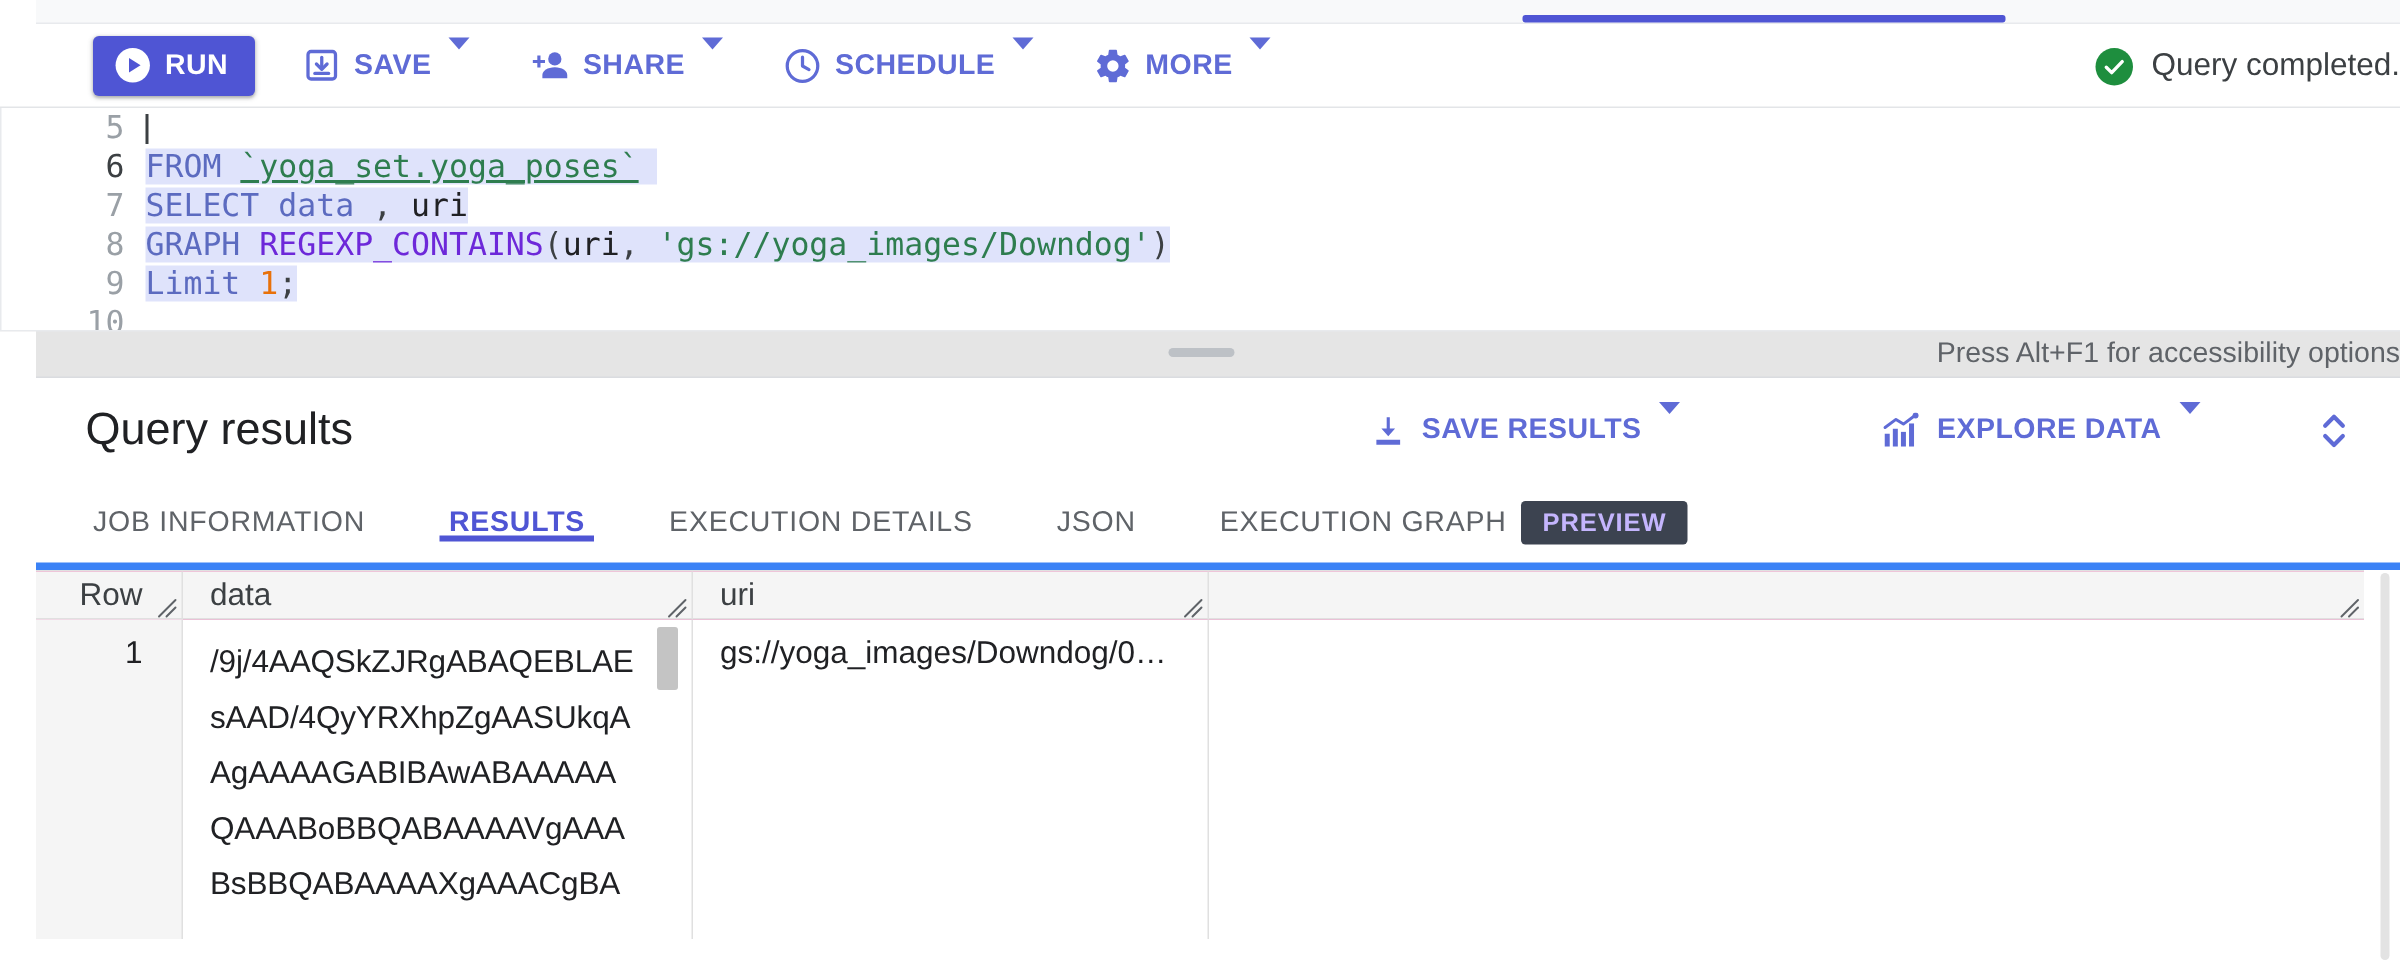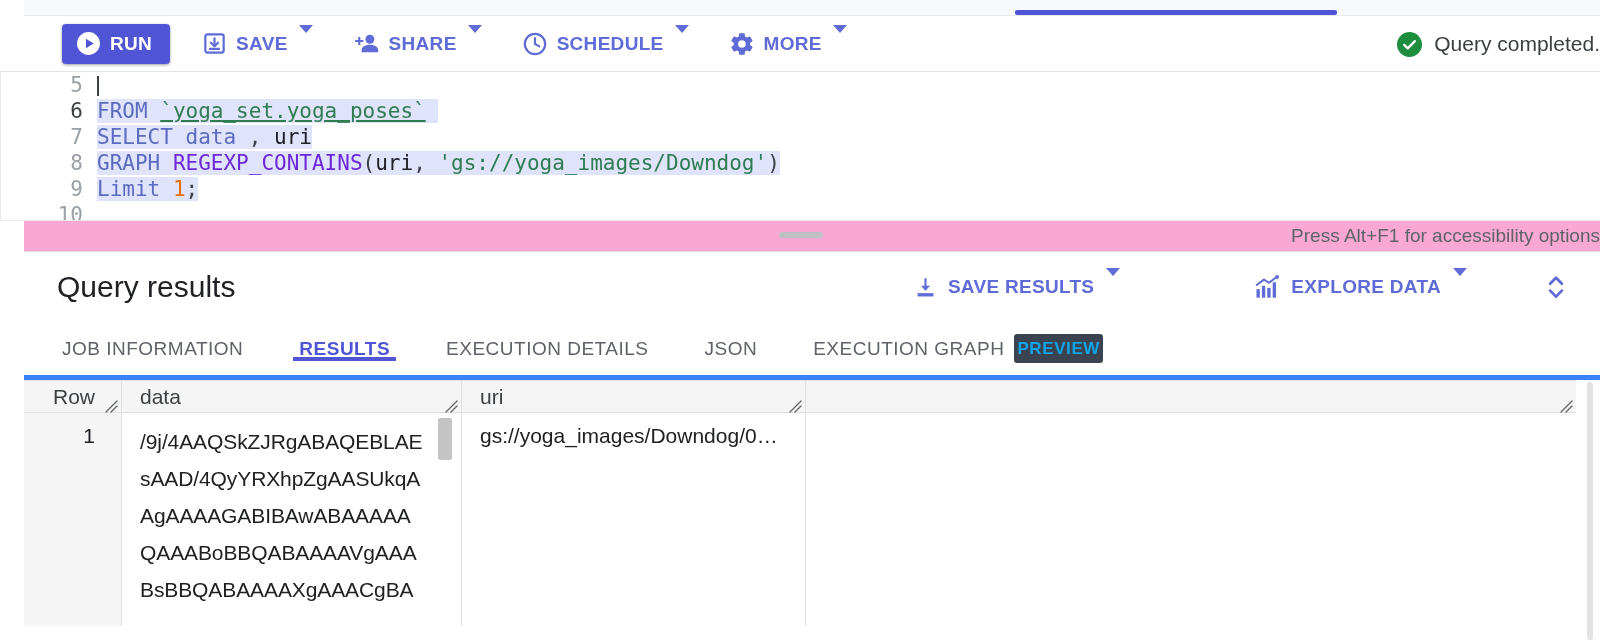--- a/index.html
+++ b/index.html
@@ -153,21 +153,21 @@
     display: inline-block;
     width: 2px; height: 20px;
     background: #3c4043;
     vertical-align: -4px;
   }
 
   
   .editor-footer {
     position: absolute; left: 0; top: 220px;
     width: 1600px; height: 32px;
-    background: #f9a8d4;
+    background: #e5e5e5;
     border-top: 1px solid #e8eaed;
     border-bottom: 1px solid #dadce0;
   }
   .split-handle {
     position: absolute;
     left: 779px; top: 11px;
     width: 44px; height: 6px;
     border-radius: 3px;
     background: #bdc1c6;
     cursor: row-resize;
@@ -256,25 +256,25 @@
   .tab.active::after {
     content: "";
     position: absolute;
     left: 22px; right: 22px; bottom: -1px;
     height: 4px;
     background: #4f55d4;
   }
   .preview-badge {
     display: inline-block;
     background: #3c4350;
-    color: #0ea5e9;
+    color: #c4b5fd;
     font-size: 17px;
     font-weight: 700;
     letter-spacing: .6px;
-    padding: 5px 3px 4px;
+    padding: 5px 14px 4px;
     border-radius: 3px;
     margin-left: 10px;
   }
 
   
   .tbl-wrap {
     position: absolute; left: 24px; top: 380px;
     width: 1552px; height: 262px;
     background: #ffffff;
     overflow: hidden;

